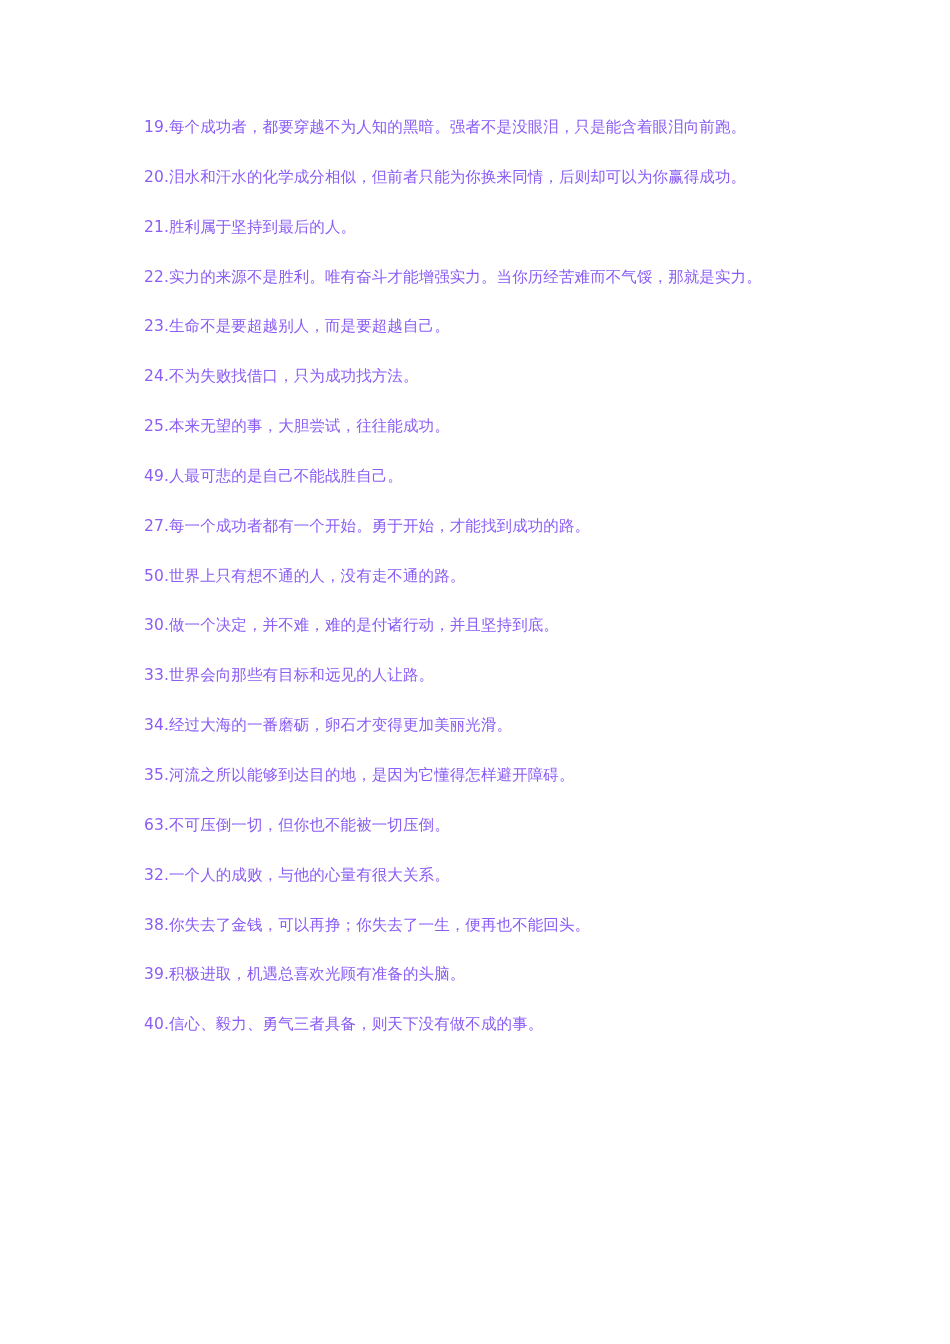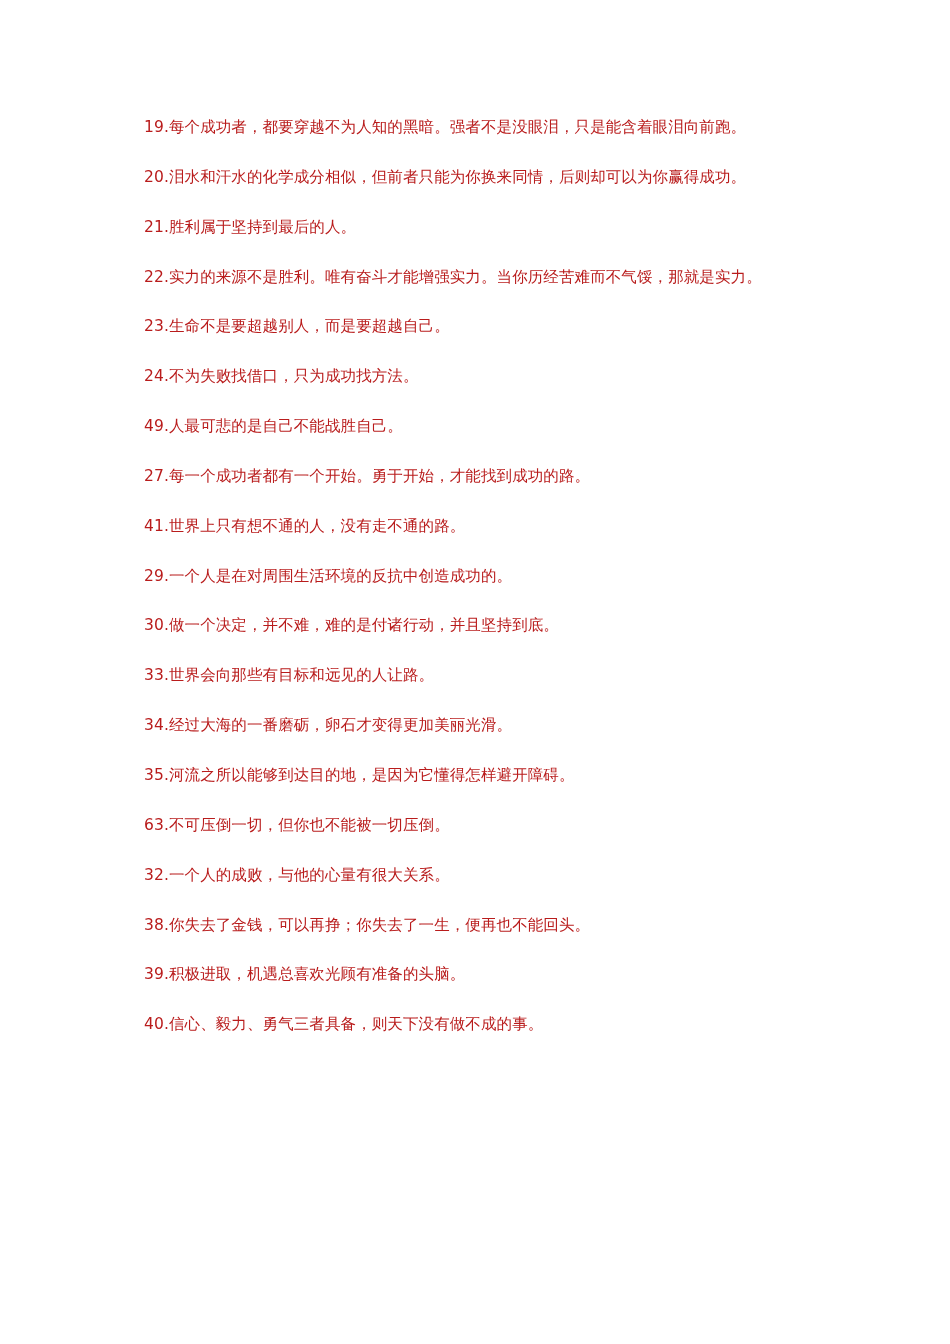--- a/index.html
+++ b/index.html
@@ -27,40 +27,40 @@
       left: 144px;
       top: 116px;
       margin: 0;
       padding: 0;
       list-style: none;
     }
     .item {
       height: 49.85px;
       line-height: 22px;
       font-size: 15.5px;
-      color: #b91c1c;
+      color: #8b5cf6;
       white-space: nowrap;
       letter-spacing: 0.1px;
     }
   </style>
 </head>
 <body>
 
 <div class="page">
   <ul class="list">
     <li class="item">19.每个成功者，都要穿越不为人知的黑暗。强者不是没眼泪，只是能含着眼泪向前跑。</li>
     <li class="item">20.泪水和汗水的化学成分相似，但前者只能为你换来同情，后则却可以为你赢得成功。</li>
     <li class="item">21.胜利属于坚持到最后的人。</li>
     <li class="item">22.实力的来源不是胜利。唯有奋斗才能增强实力。当你历经苦难而不气馁，那就是实力。</li>
     <li class="item">23.生命不是要超越别人，而是要超越自己。</li>
     <li class="item">24.不为失败找借口，只为成功找方法。</li>
+    <li class="item">25.本来无望的事，大胆尝试，往往能成功。</li>
     <li class="item">49.人最可悲的是自己不能战胜自己。</li>
     <li class="item">27.每一个成功者都有一个开始。勇于开始，才能找到成功的路。</li>
-    <li class="item">41.世界上只有想不通的人，没有走不通的路。</li>
-    <li class="item">29.一个人是在对周围生活环境的反抗中创造成功的。</li>
+    <li class="item">50.世界上只有想不通的人，没有走不通的路。</li>
     <li class="item">30.做一个决定，并不难，难的是付诸行动，并且坚持到底。</li>
     <li class="item">33.世界会向那些有目标和远见的人让路。</li>
     <li class="item">34.经过大海的一番磨砺，卵石才变得更加美丽光滑。</li>
     <li class="item">35.河流之所以能够到达目的地，是因为它懂得怎样避开障碍。</li>
     <li class="item">63.不可压倒一切，但你也不能被一切压倒。</li>
     <li class="item">32.一个人的成败，与他的心量有很大关系。</li>
     <li class="item">38.你失去了金钱，可以再挣；你失去了一生，便再也不能回头。</li>
     <li class="item">39.积极进取，机遇总喜欢光顾有准备的头脑。</li>
     <li class="item">40.信心、毅力、勇气三者具备，则天下没有做不成的事。</li>
   </ul>

